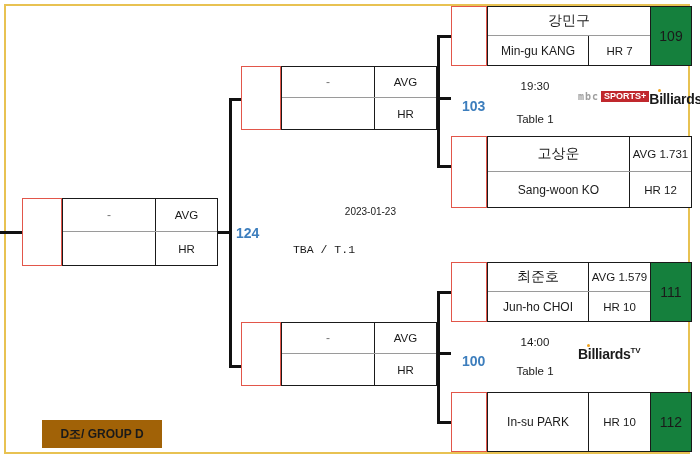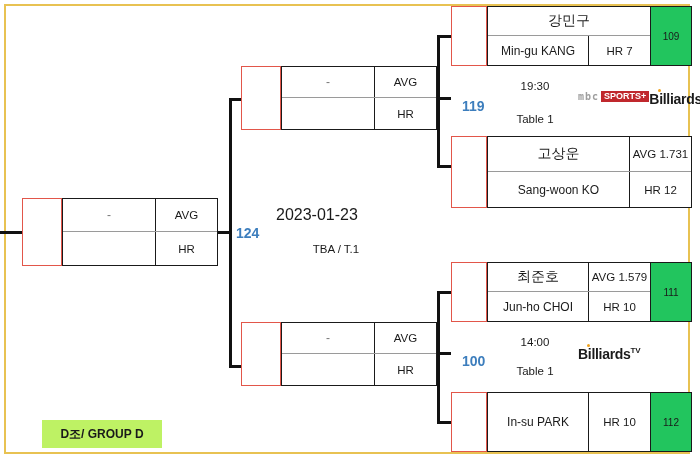--- a/index.html
+++ b/index.html
@@ -79,23 +79,23 @@
     font-size: 11.5px;
     color: #1a1a1a;
   }
   .numcell {
     box-sizing: border-box;
     border: 1.8px solid #1a1a1a;
     border-left: none;
     display: flex;
     align-items: center;
     justify-content: center;
-    font-size: 10px;
-    color: #1a1a1a;
-    background: #22c55e;
+    font-size: 14px;
+    color: #1a1a1a;
+    background: #15803d;
   }
 
   
   .ncell-name.placeholder {
     color: #777;
     font-size: 12px;
   }
 
   
   .conn {
@@ -109,23 +109,23 @@
     font-weight: bold;
   }
   .infotime, .infotable {
     position: absolute;
     font-size: 11.5px;
     color: #1a1a1a;
     text-align: center;
   }
   .infodate {
     position: absolute;
-    font-size: 16px;
-    color: #1a1a1a;
-    text-align: left;
+    font-size: 10px;
+    color: #1a1a1a;
+    text-align: right;
   }
 
   
   .logo-wrap {
     position: absolute;
     display: flex;
     flex-direction: row;
     align-items: center;
   }
   .mbc-row {
@@ -169,21 +169,21 @@
     height: 3px;
     background: #f0a21e;
     border-radius: 50%;
     left: 9px;
     top: 1px;
   }
 
   
   .group-label {
     position: absolute;
-    background: #bef264;
+    background: #a16207;
     color: #1a1a1a;
     font-size: 12px;
     font-weight: bold;
     display: flex;
     align-items: center;
     justify-content: center;
     box-sizing: border-box;
   }
 </style>
 </head>
@@ -209,21 +209,21 @@
     </div>
   </div>
 
   <div class="conn" style="left:218px; top:231px; width:14px; height:3px;"></div>
   <div class="conn" style="left:229px; top:98px; width:3px; height:270px;"></div>
   <div class="conn" style="left:229px; top:98px; width:12px; height:3px;"></div>
   <div class="conn" style="left:229px; top:365px; width:12px; height:3px;"></div>
 
   <div class="matchno" style="left:236px; top:225px;">124</div>
   <div class="infodate" style="left:276px; top:206px; width:120px;">2023-01-23</div>
-  <div class="infotable" style="left:276px; top:243px; width:120px;">TBA / T.1</div>
+  <div class="infotable" style="left:264px; top:243px; width:120px;font-family:Liberation Mono, monospace;">TBA / T.1</div>
 
   <div class="matchbox" style="left:241px; top:66px; width:196px; height:64px;">
     <div class="seedcell" style="width:40px;"></div>
     <div class="namecell" style="flex:1 1 auto;">
       <div class="nrow top">
         <div class="ncell-name placeholder">-</div>
         <div class="ncell-stat">AVG</div>
       </div>
       <div class="nrow">
         <div class="ncell-name placeholder"></div>
@@ -277,21 +277,21 @@
         <div class="ncell-name kr">고상운</div>
         <div class="ncell-stat">AVG 1.731</div>
       </div>
       <div class="nrow">
         <div class="ncell-name">Sang-woon KO</div>
         <div class="ncell-stat">HR 12</div>
       </div>
     </div>
   </div>
 
-  <div class="matchno" style="left:462px; top:98px;">119</div>
+  <div class="matchno" style="left:462px; top:98px;">103</div>
   <div class="infotime" style="left:495px; top:80px; width:80px;">19:30</div>
   <div class="infotable" style="left:495px; top:113px; width:80px;">Table 1</div>
 
   <div class="logo-wrap" style="left:578px; top:86px;">
     <div class="mbc-row">
       <span class="mbc-letters">mbc</span>
       <span class="mbc-sports">SPORTS+</span>
     </div>
     <div class="btv" style="margin-top:2px;">
       <span class="dot"></span>

